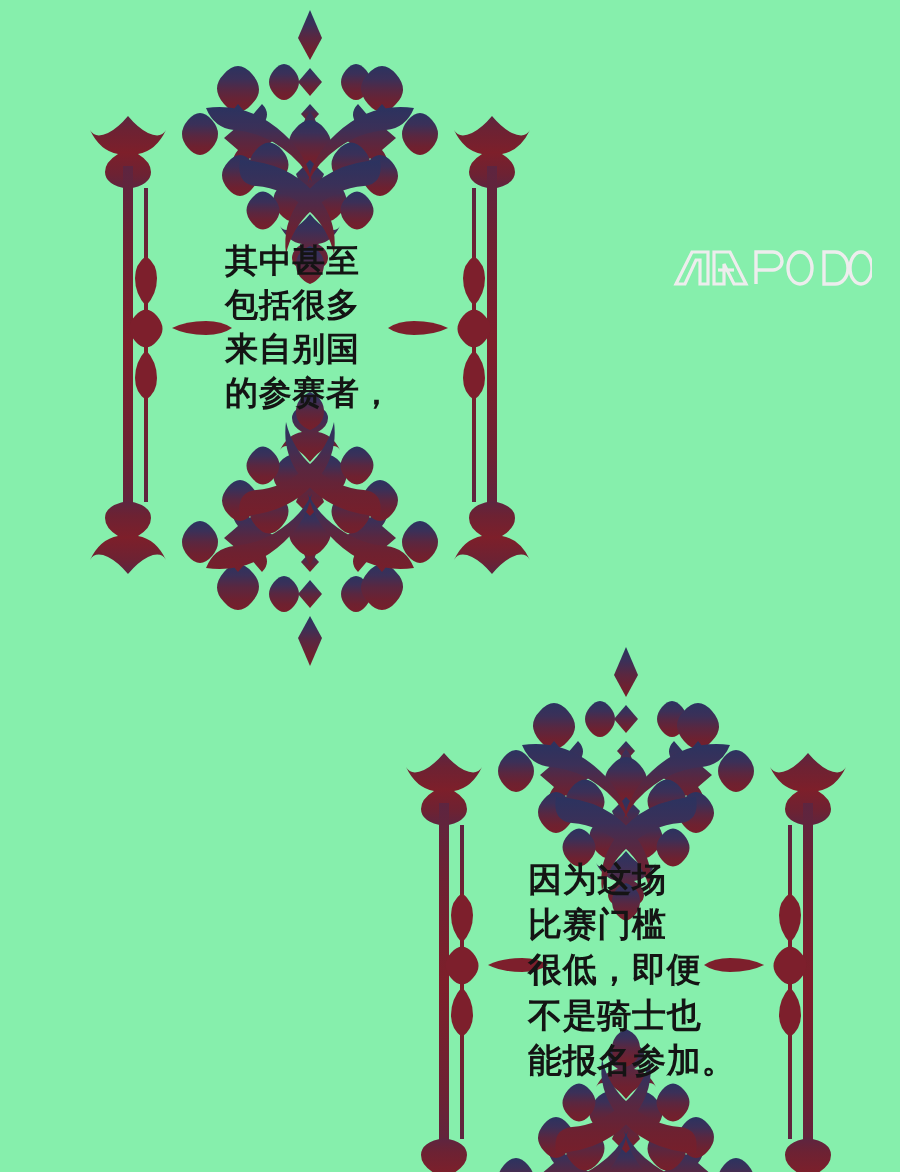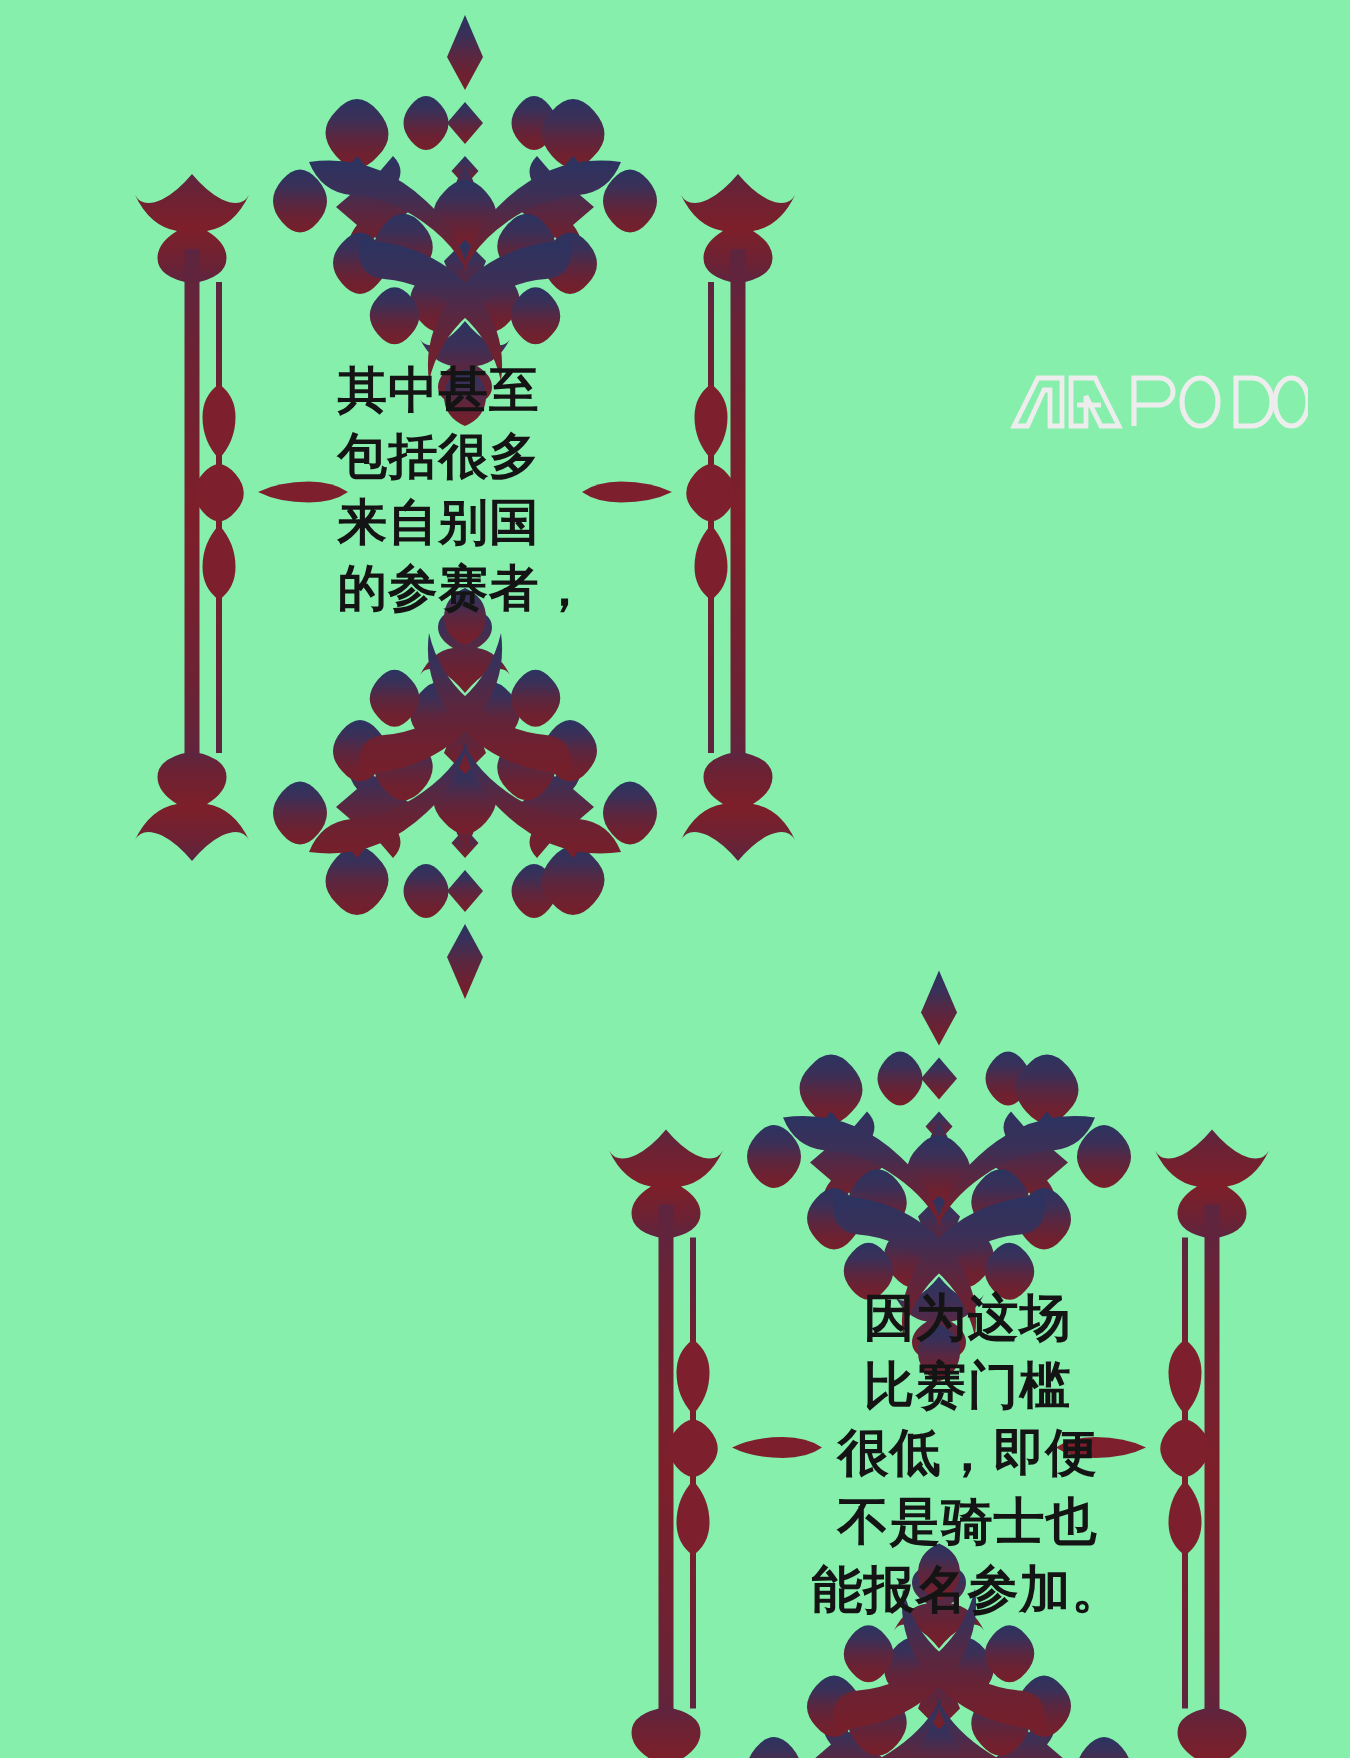--- a/index.html
+++ b/index.html
@@ -44,21 +44,20 @@
     width: 200px;
     font-size: 33px;
     line-height: 1.33;
   }
   .caption-2 {
     left: 528px;
     top: 857px;
     width: 234px;
     font-size: 34px;
     line-height: 1.33;
-    text-align: center;
   }
 
   
   .watermark {
     position: absolute;
     left: 672px;
     top: 246px;
     width: 200px;
     height: 42px;
     opacity: 1;

